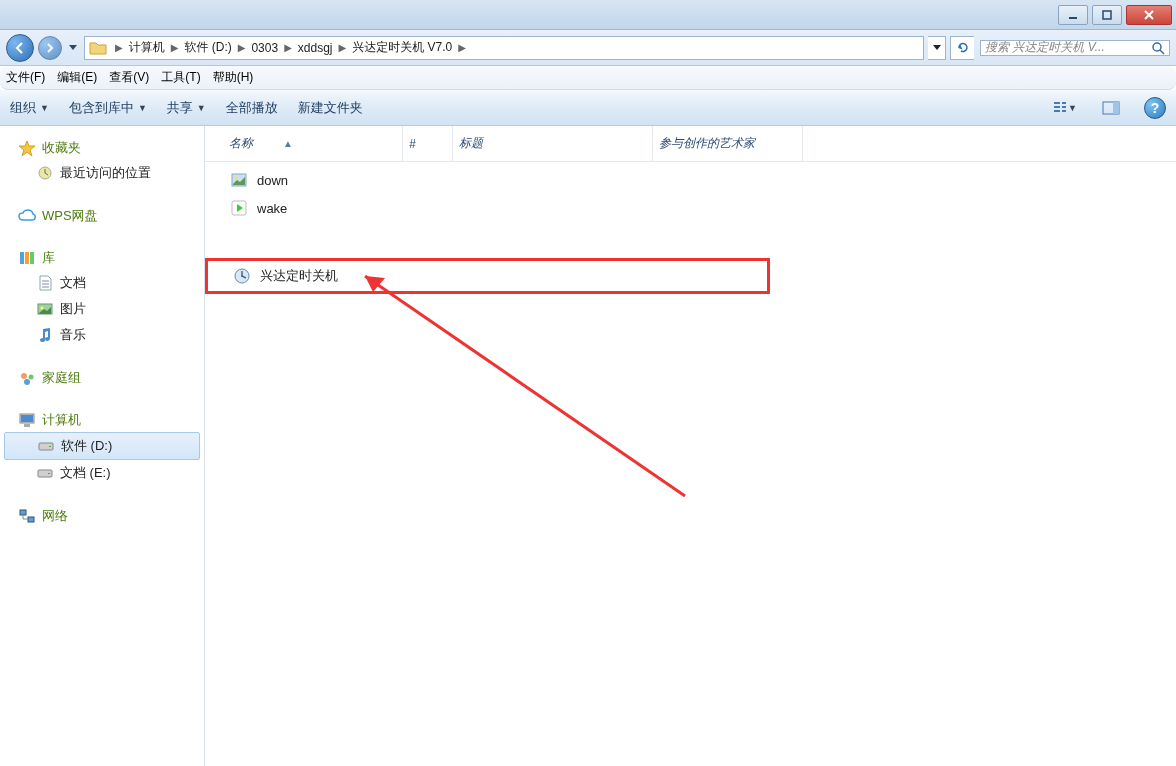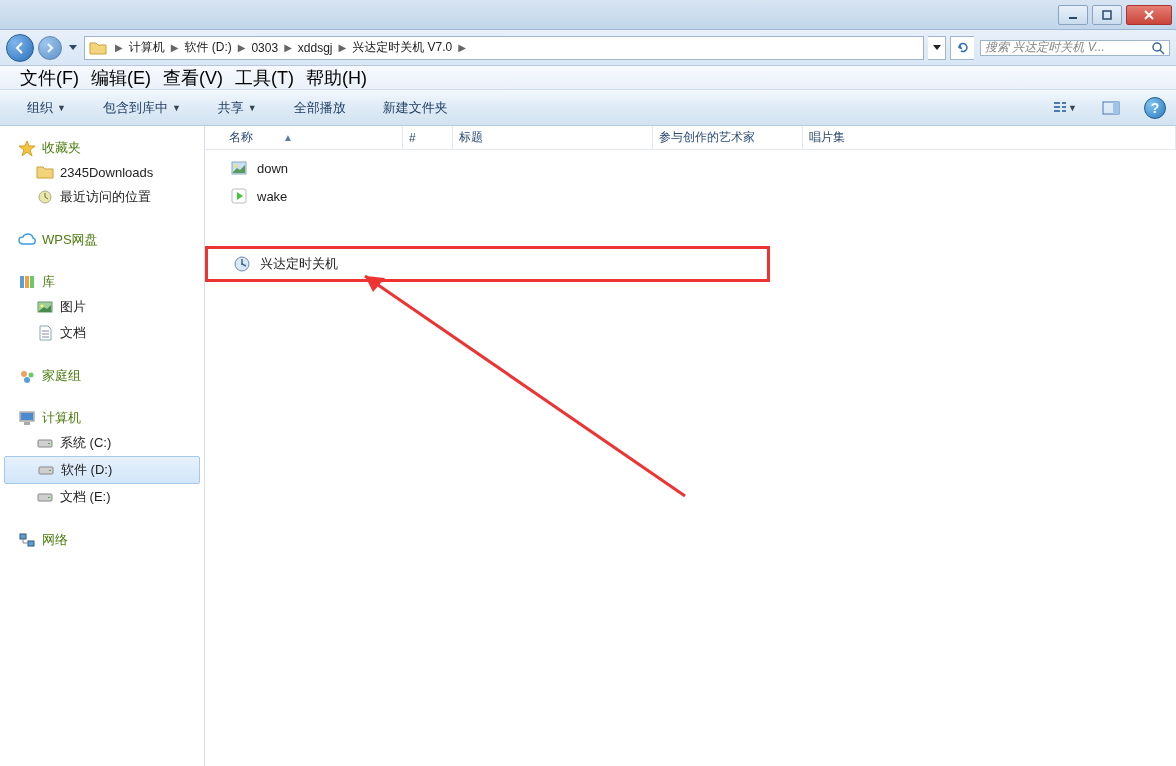--- a/index.html
+++ b/index.html
@@ -16,41 +16,41 @@
 .nav-drop { width: 14px; display:flex; align-items:center; justify-content:center; cursor:pointer; }
 .address-bar { flex: 1; height: 24px; background: #fff; border: 1px solid #9fb4cd; display: flex; align-items: center; padding-left: 4px; font-size: 12px; color: #222; }
 .address-bar .crumb { padding: 0 2px; cursor: pointer; }
 .address-bar .sep { color: #666; padding: 0 4px; font-size: 10px; }
 .address-bar .folder-ico { width: 18px; height: 16px; margin-right: 4px; }
 .addr-ref { width: 24px; height: 24px; border-left: 1px solid #9fb4cd; display:flex; align-items:center; justify-content:center; cursor:pointer; background:#fff; border-top:1px solid #9fb4cd; border-bottom:1px solid #9fb4cd;}
 .addr-drop { width: 18px; height: 24px; border: 1px solid #9fb4cd; border-left:none; background:#fff; display:flex; align-items:center; justify-content:center; cursor:pointer;}
 .search-box { width: 190px; height: 16px; border: 1px solid #9fb4cd; background: #fff; display: flex; align-items: center; padding: 0 4px; margin-left: 2px; color: #888; font-size: 12px; font-style: italic; position:relative; }
 .search-box .mag { position:absolute; right:4px; }
 
-.menubar { height: 24px; background: linear-gradient(#f7fafe,#eaf1f9); border-bottom: 1px solid #d0dce9; display: flex; align-items: center; padding-left: 20px; gap: 12px; font-size: 18px; }
+.menubar { height: 24px; background: linear-gradient(#f7fafe,#eaf1f9); border-bottom: 1px solid #d0dce9; display: flex; align-items: center; padding-left: 6px; gap: 12px; font-size: 12px; border-radius: 8px; }
 .menubar .menu-item { cursor: pointer; }
 
 .toolbar { height: 36px; background: linear-gradient(#f3f8fd,#e0ecf7 45%,#d2e2f1); border-bottom: 1px solid #b8cce0; display: flex; align-items: center; padding: 0 10px; gap: 20px; font-size: 13px; color: #1a3a5e; }
-.toolbar .tb-item { display:flex; align-items:center; gap:4px; cursor:pointer;margin-left:17px; }
+.toolbar .tb-item { display:flex; align-items:center; gap:4px; cursor:pointer; }
 .toolbar .spacer { flex: 1; }
 .toolbar .tb-icon { width: 26px; height: 22px; border: 1px solid transparent; display:flex; align-items:center; justify-content:center; cursor:pointer; }
 .tb-drop { font-size: 9px; color:#4a6; color:#345; }
 .help-btn { width:22px; height:22px; border-radius:50%; background: radial-gradient(circle at 30% 30%,#7fc3ef,#2a7cc0); color:#fff; display:flex; align-items:center; justify-content:center; font-size:14px; font-weight:bold; cursor:pointer; border:1px solid #1f5a8e;}
 
 .content { display: flex; height: calc(766px - 30px - 36px - 24px - 36px); }
 .sidebar { width: 205px; background: #fff; border-right: 1px solid #d8e0e9; padding-top: 10px; overflow-y: auto; font-size: 13px; }
 .side-group { margin-bottom: 18px; }
 .side-head { display:flex; align-items:center; gap:6px; padding: 3px 0 3px 18px; color:#4d7c0f; cursor:pointer; }
 .side-head svg, .side-head .ico { width:18px; height:16px; flex-shrink:0; }
 .side-child { display:flex; align-items:center; gap:6px; padding: 4px 0 4px 36px; cursor:pointer; color:#222; }
 .side-child.selected { background: linear-gradient(#e6f0fb,#d2e6f9); border: 1px solid #a6c8eb; border-radius:2px; margin:0 4px; padding-left:32px;}
 .side-child .ico { width:18px; height:16px; flex-shrink:0; display:flex; align-items:center; justify-content:center; }
 
 .filepane { flex: 1; background: #fff; position: relative; }
-.columns { height: 24px; border-bottom: 1px solid #e3e8ee; display: flex; align-items: center; font-size: 12px; color: #2b4a73; padding-left: 18px; }
+.columns { height: 36px; border-bottom: 1px solid #e3e8ee; display: flex; align-items: center; font-size: 12px; color: #2b4a73; padding-left: 18px; font-style: italic; }
 .columns .col { border-right: 1px solid #e3e8ee; height: 100%; display:flex; align-items:center; padding-left: 6px; cursor:pointer; }
 .columns .col.name { width: 180px; }
 .columns .col.num { width: 50px; }
 .columns .col.title { width: 200px; }
 .columns .col.artist { width: 150px; }
 .columns .col.album { flex:1; }
 .sort-arrow { margin-left: 30px; color:#5a7aa3; font-size:10px; }
 
 .filelist { padding-top: 4px; }
 .file-row { height: 28px; display: flex; align-items: center; padding-left: 24px; font-size: 13px; color: #222; cursor:pointer; }
@@ -189,28 +189,20 @@
     <div class="side-group">
       <div class="side-head">
         <svg class="ico">
             <path d="M9 1 L11 6 L17 6 L12 10 L14 16 L9 12 L4 16 L6 10 L1 6 L7 6 Z" fill="#f5c542" stroke="#d4a017"></path>
           </svg>
         <span>收藏夹</span>
       </div>
       <div class="side-child">
         <span class="ico">
             <svg width="18" height="16">
-              <path d="M1 3 L7 3 L9 5 L17 5 L17 14 L1 14 Z" fill="#f4d47a" stroke="#caa23d"></path>
-            </svg>
-          </span>
-        <span>2345Downloads</span>
-      </div>
-      <div class="side-child">
-        <span class="ico">
-            <svg width="18" height="16">
               <circle cx="9" cy="8" r="6" fill="#e8e8a0" stroke="#aa9"></circle>
               <path d="M9 4 L9 8 L12 10" stroke="#666" fill="none"></path>
             </svg>
           </span>
         <span>最近访问的位置</span>
       </div>
     </div>
 
     <div class="side-group">
       <div class="side-head">
@@ -222,42 +214,50 @@
     </div>
 
     <div class="side-group">
       <div class="side-head">
         <svg class="ico">
             <rect x="2" y="2" width="4" height="12" fill="#5aa0d8"></rect>
             <rect x="7" y="2" width="4" height="12" fill="#f0a040"></rect>
             <rect x="12" y="2" width="4" height="12" fill="#6aca6a"></rect>
           </svg>
         <span>库</span>
-      </div>
-      <div class="side-child">
-        <span class="ico">
-            <svg width="18" height="16">
-              <rect x="2" y="3" width="14" height="10" fill="#a0d0a0" stroke="#6a9a6a"></rect>
-              <circle cx="6" cy="7" r="1.5" fill="#ff5"></circle>
-              <path d="M3 12 L8 8 L11 10 L15 6 L15 13 L3 13 Z" fill="#4a8a4a"></path>
-            </svg>
-          </span>
-        <span>图片</span>
       </div>
       <div class="side-child">
         <span class="ico">
             <svg width="18" height="16">
               <path d="M4 1 L12 1 L15 4 L15 15 L4 15 Z" fill="#fff" stroke="#8aa"></path>
               <line x1="6" y1="6" x2="13" y2="6" stroke="#88a"></line>
               <line x1="6" y1="9" x2="13" y2="9" stroke="#88a"></line>
               <line x1="6" y1="12" x2="13" y2="12" stroke="#88a"></line>
             </svg>
           </span>
         <span>文档</span>
       </div>
+      <div class="side-child">
+        <span class="ico">
+            <svg width="18" height="16">
+              <rect x="2" y="3" width="14" height="10" fill="#a0d0a0" stroke="#6a9a6a"></rect>
+              <circle cx="6" cy="7" r="1.5" fill="#ff5"></circle>
+              <path d="M3 12 L8 8 L11 10 L15 6 L15 13 L3 13 Z" fill="#4a8a4a"></path>
+            </svg>
+          </span>
+        <span>图片</span>
+      </div>
+      <div class="side-child">
+        <span class="ico">
+            <svg width="18" height="16">
+              <path d="M7 2 L14 1 L14 11 Q14 14 11 14 Q9 14 9 12 Q9 10 12 10 L12 4 L9 5 L9 13 Q9 15 6 15 Q4 15 4 13 Q4 11 7 11 Z" fill="#4a8ad0"></path>
+            </svg>
+          </span>
+        <span>音乐</span>
+      </div>
     </div>
 
     <div class="side-group">
       <div class="side-head">
         <svg class="ico">
             <circle cx="6" cy="6" r="3" fill="#f0a060"></circle>
             <circle cx="13" cy="7" r="2.5" fill="#6aca6a"></circle>
             <circle cx="9" cy="12" r="3" fill="#5aa0d8"></circle>
           </svg>
         <span>家庭组</span>
@@ -265,29 +265,20 @@
     </div>
 
     <div class="side-group">
       <div class="side-head">
         <svg class="ico">
             <rect x="2" y="2" width="14" height="9" fill="#d0d8e0" stroke="#888"></rect>
             <rect x="3" y="3" width="12" height="7" fill="#4a8ad0"></rect>
             <rect x="6" y="12" width="6" height="3" fill="#aaa"></rect>
           </svg>
         <span>计算机</span>
-      </div>
-      <div class="side-child">
-        <span class="ico">
-            <svg width="18" height="16">
-              <rect x="2" y="5" width="14" height="7" rx="1" fill="#d0d0d0" stroke="#888"></rect>
-              <rect x="12" y="8" width="2" height="1" fill="#4a4"></rect>
-            </svg>
-          </span>
-        <span>系统 (C:)</span>
       </div>
       <div class="side-child selected">
         <span class="ico">
             <svg width="18" height="16">
               <rect x="2" y="5" width="14" height="7" rx="1" fill="#d0d0d0" stroke="#888"></rect>
               <rect x="12" y="8" width="2" height="1" fill="#4a4"></rect>
             </svg>
           </span>
         <span>软件 (D:)</span>
       </div>
@@ -323,23 +314,20 @@
       </div>
       <div class="col num">
           <span>#</span>
         </div>
       <div class="col title">
           <span>标题</span>
         </div>
       <div class="col artist">
           <span>参与创作的艺术家</span>
         </div>
-      <div class="col album">
-          <span>唱片集</span>
-        </div>
     </div>
 
     <div class="filelist">
       <div class="file-row">
         <span class="fico">
             <svg width="16" height="16">
               <rect x="1" y="2" width="14" height="12" fill="#c8e0f0" stroke="#8ab"></rect>
               <circle cx="5" cy="6" r="1.5" fill="#fd5"></circle>
               <path d="M2 12 L6 8 L9 10 L14 5 L14 13 L2 13 Z" fill="#5a9a5a"></path>
             </svg>

